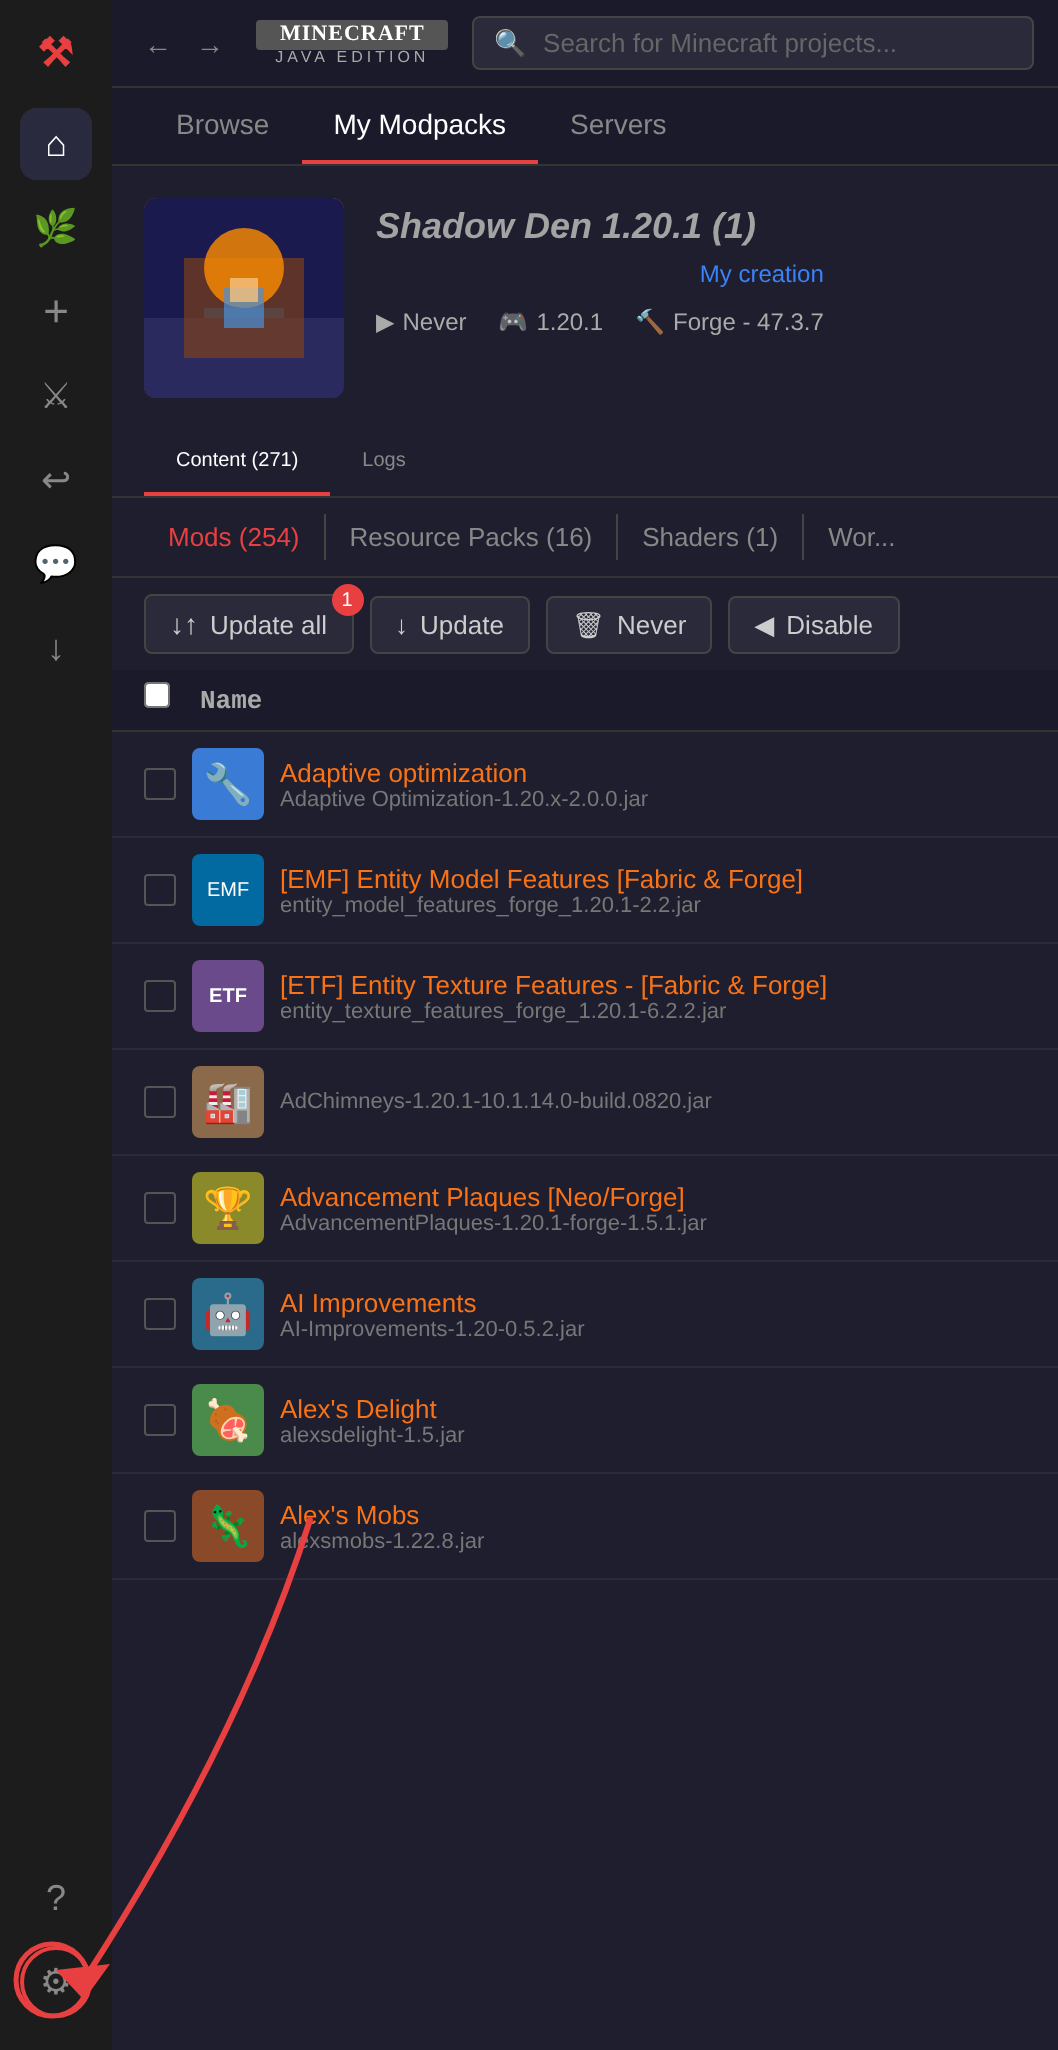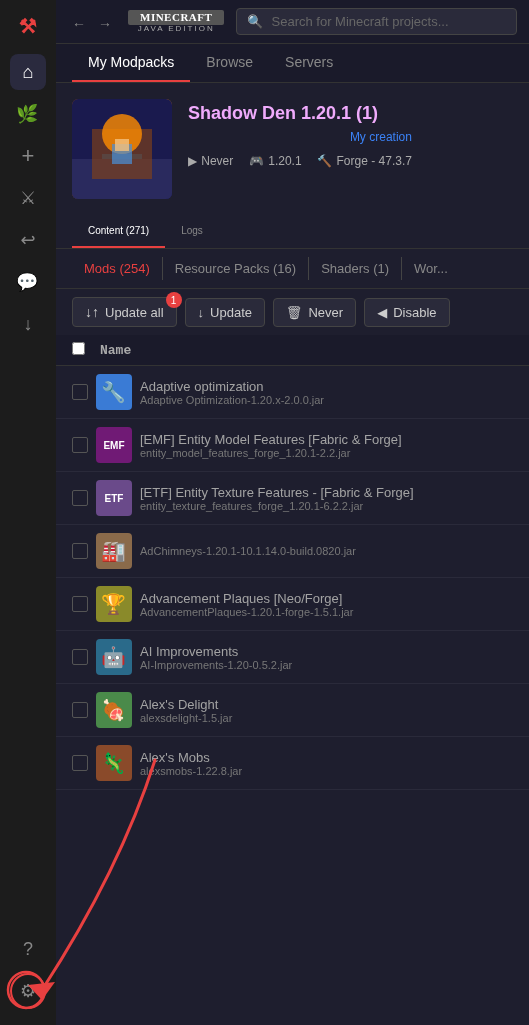--- a/index.html
+++ b/index.html
@@ -153,21 +153,22 @@
     }
     .modpack-info {
       display: flex;
       flex-direction: column;
       gap: 6px;
       padding-top: 4px;
     }
     .modpack-title {
       font-size: 18px;
       font-weight: bold;
-      color: #f0abfc;
+      color: #a3a3a3;
+      font-style: italic;
     }
     .modpack-sub {
       font-size: 12px;
       color: #3b82f6;
       text-align: right;
     }
     .modpack-meta {
       display: flex;
       gap: 16px;
       align-items: center;
@@ -311,21 +312,21 @@
       align-items: center;
       justify-content: center;
       font-size: 20px;
     }
     .mod-text {
       flex: 1;
       min-width: 0;
     }
     .mod-name {
       font-size: 13px;
-      color: #a3a3a3;
+      color: #f97316;
       font-weight: 500;
       white-space: nowrap;
       overflow: hidden;
       text-overflow: ellipsis;
     }
     .mod-file {
       font-size: 11px;
       color: #777;
       white-space: nowrap;
       overflow: hidden;
@@ -408,22 +409,22 @@
       </div>
       <span style="font-size:8px;color:#aaa;letter-spacing:2px;">JAVA EDITION</span>
     </div>
     <div class="search-bar">
       <span>🔍</span>
       <span style="color:#666;font-size:13px;">Search for Minecraft projects...</span>
     </div>
   </div>
 
   <div class="nav-tabs">
+    <div class="nav-tab">Browse</div>
     <div class="nav-tab active">My Modpacks</div>
-    <div class="nav-tab">Browse</div>
     <div class="nav-tab">Servers</div>
   </div>
 
   <div class="modpack-header">
     <div class="modpack-img">
       <svg width="100" height="100" viewBox="0 0 100 100">
         <rect width="100" height="100" fill="#1a1a4e"></rect>
         <rect x="0" y="60" width="100" height="40" fill="#2a2a5e"></rect>
         <rect x="20" y="30" width="60" height="50" fill="#8B4513" opacity="0.6"></rect>
         <circle cx="50" cy="35" r="20" fill="#FF8C00" opacity="0.8"></circle>
@@ -496,21 +497,21 @@
       <div class="mod-item">
         <div class="mod-checkbox"></div>
         <div class="mod-icon" style="background: rgb(58, 123, 213); font-size: 20px;">🔧</div>
         <div class="mod-text">
           <div class="mod-name">Adaptive optimization</div>
           <div class="mod-file">Adaptive Optimization-1.20.x-2.0.0.jar</div>
         </div>
       </div>
       <div class="mod-item">
         <div class="mod-checkbox"></div>
-        <div class="mod-icon" style="background: #701a75; font-size: 10px; font-weight: bold; color: rgb(255, 255, 255);">EMF</div>
+        <div class="mod-icon" style="background: #0369a1; font-size: 10px; font-weight: normal; color: rgb(255, 255, 255);">EMF</div>
         <div class="mod-text">
           <div class="mod-name">[EMF] Entity Model Features [Fabric &amp; Forge]</div>
           <div class="mod-file">entity_model_features_forge_1.20.1-2.2.jar</div>
         </div>
       </div>
       <div class="mod-item">
         <div class="mod-checkbox"></div>
         <div class="mod-icon" style="background: rgb(106, 74, 138); font-size: 10px; font-weight: bold; color: rgb(255, 255, 255);">ETF</div>
         <div class="mod-text">
           <div class="mod-name">[ETF] Entity Texture Features - [Fabric &amp; Forge]</div>

